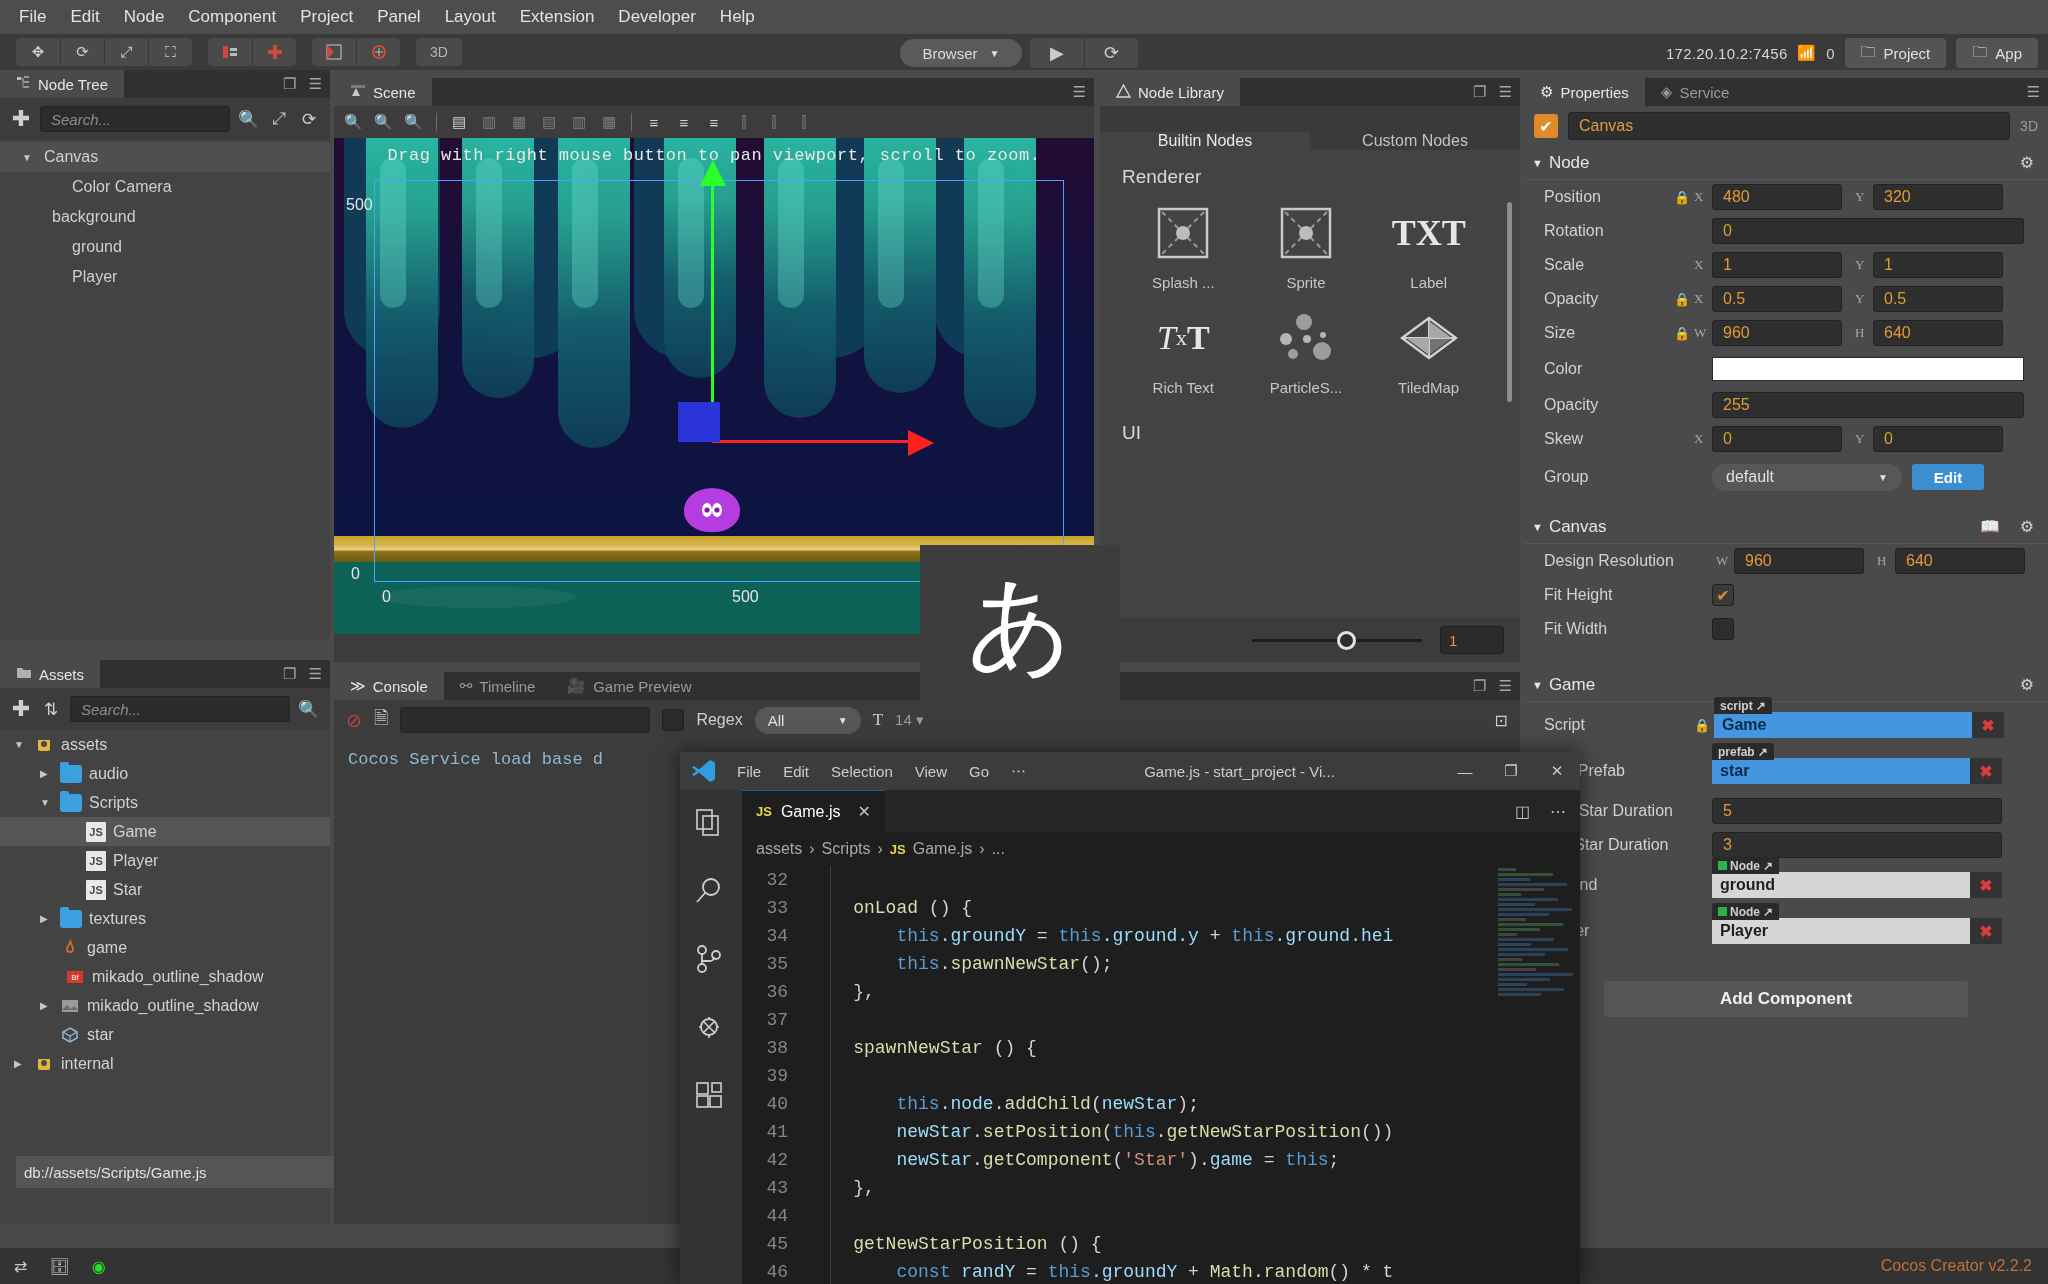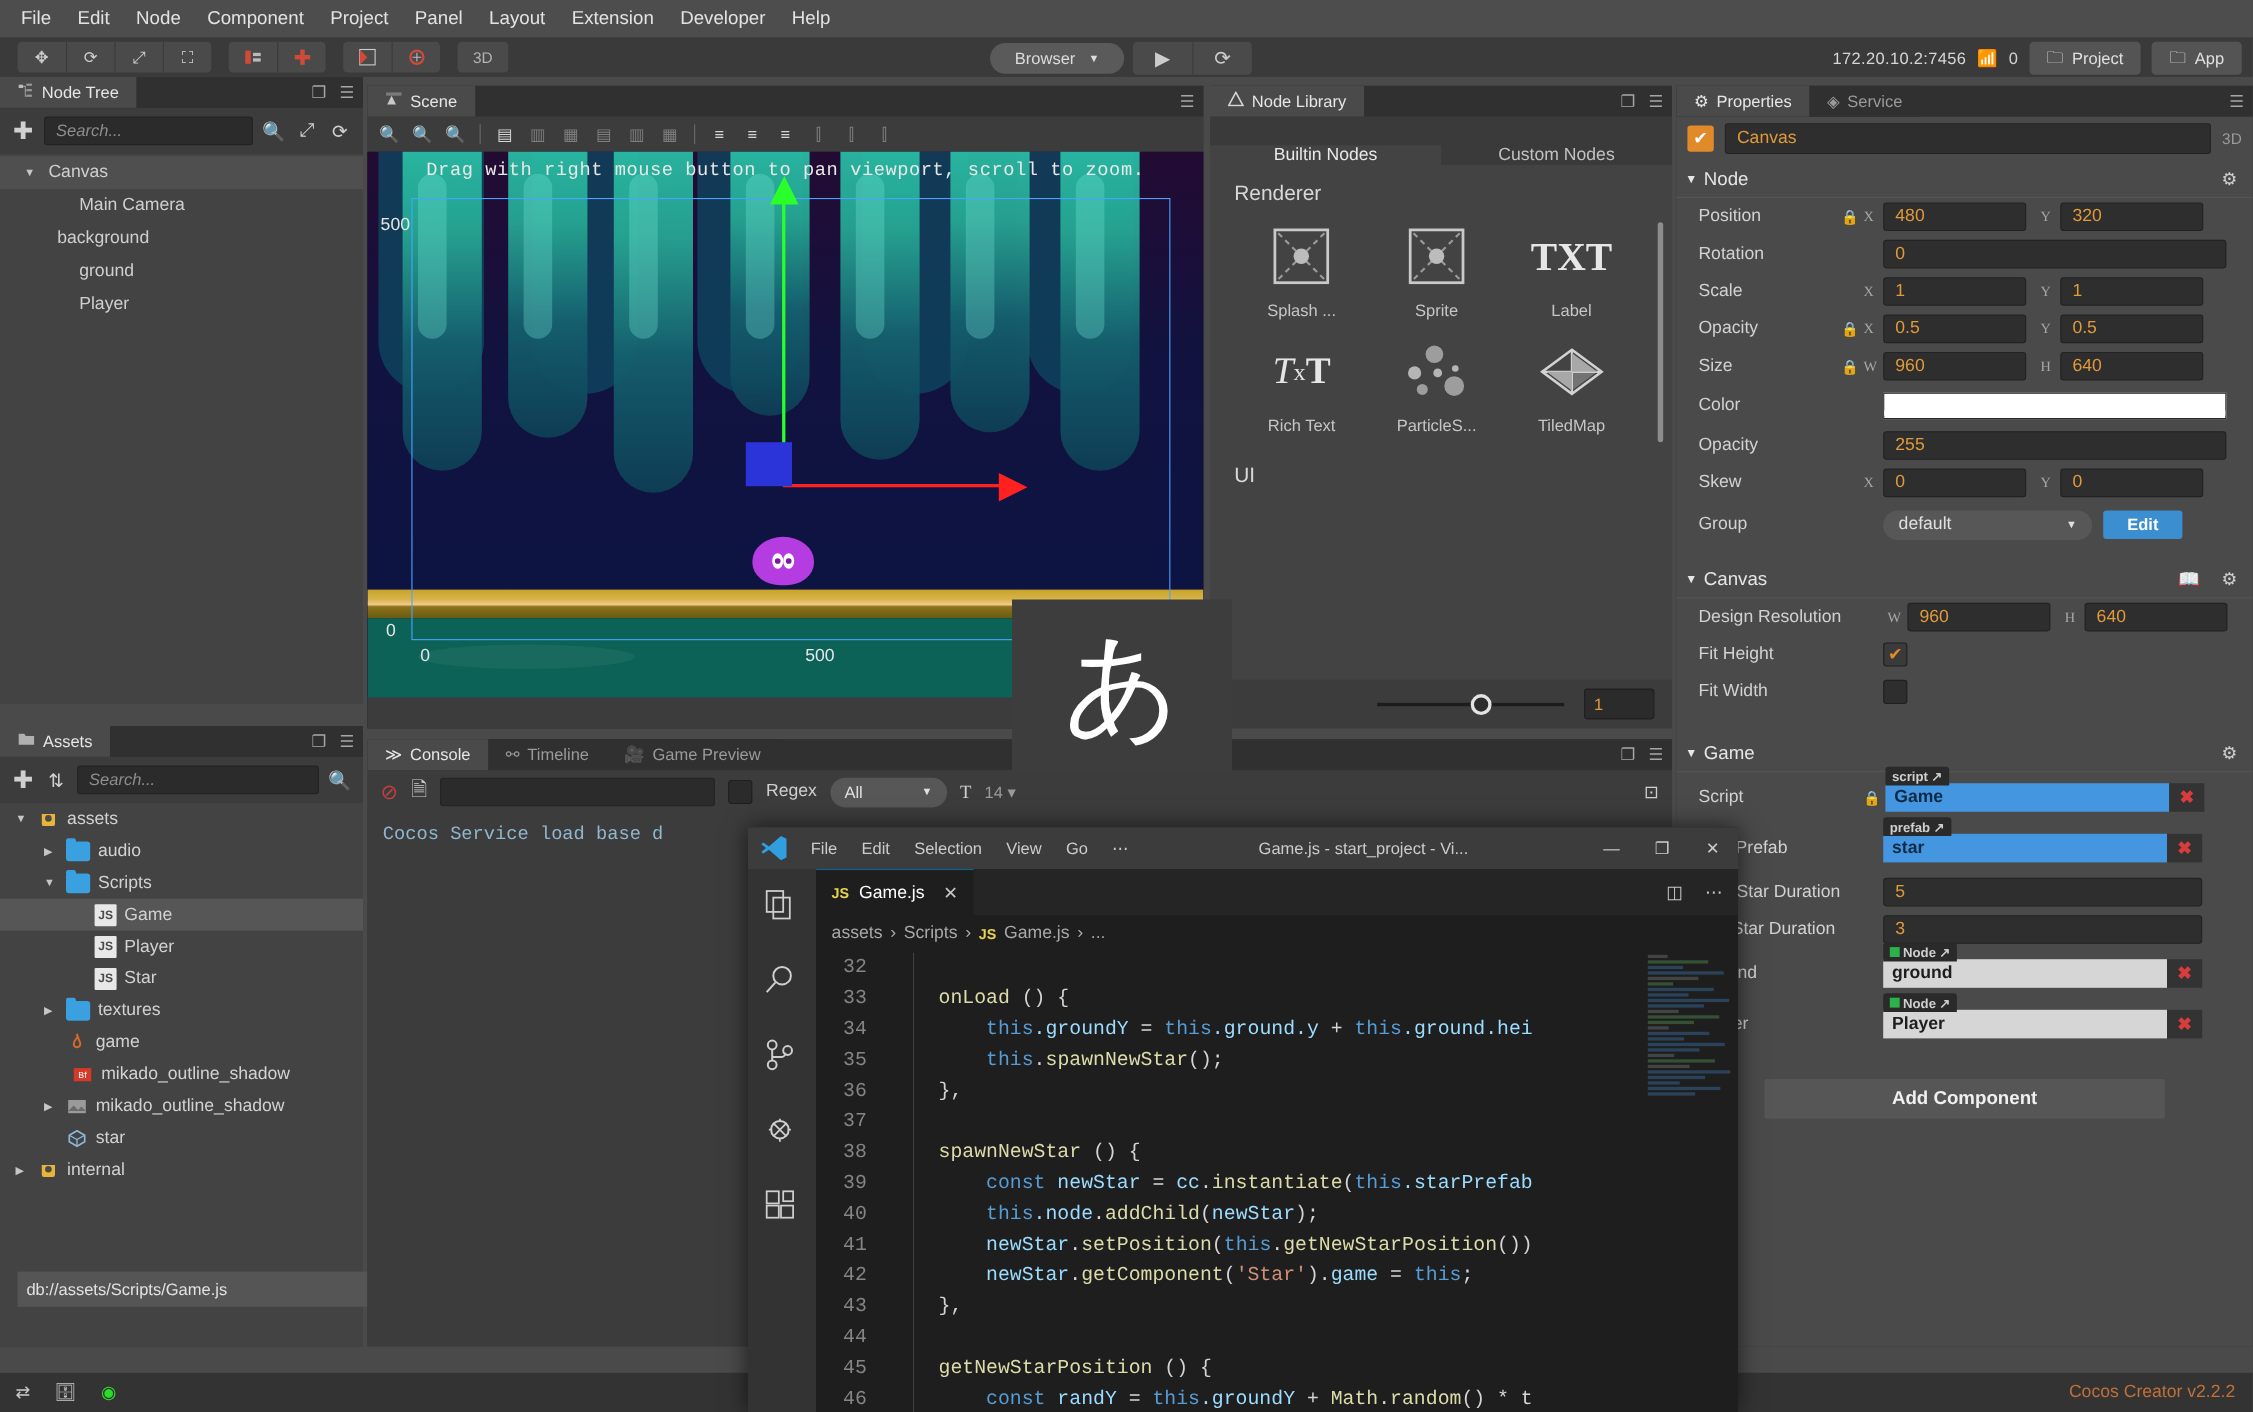--- a/index.html
+++ b/index.html
@@ -327,21 +327,21 @@
       <span class="sic">⤢</span>
       <span class="sic">⟳</span>
     </div>
     <div class="treebody" id="treebody">
         <div class="trow sel" style="padding-left: 22px;">
           <span class="caret">▼</span>
           <span class="lbl">Canvas</span>
         </div>
         <div class="trow" style="padding-left: 50px;">
           <span class="caret"></span>
-          <span class="lbl">Main Camera</span>
+          <span class="lbl">Color Camera</span>
         </div>
         <div class="trow" style="padding-left: 30px;">
           <span class="caret"></span>
           <span class="lbl">background</span>
         </div>
         <div class="trow" style="padding-left: 50px;">
           <span class="caret"></span>
           <span class="lbl">ground</span>
         </div>
         <div class="trow" style="padding-left: 50px;">
@@ -938,21 +938,21 @@
 
         <div class="vs-code" id="codearea">
           <div class="vs-guide"></div>
         <div class="cl"><span class="ln">32</span><span></span></div>
             <div class="cl"><span class="ln">33</span><span><span class="cd">    </span><span class="fn">onLoad</span><span class="cd"> () {</span></span></div>
             <div class="cl"><span class="ln">34</span><span><span class="cd">        </span><span class="kw">this</span><span class="pp">.groundY</span><span class="op"> = </span><span class="kw">this</span><span class="pp">.ground</span><span class="pp">.y</span><span class="op"> + </span><span class="kw">this</span><span class="pp">.ground</span><span class="pp">.hei</span></span></div>
             <div class="cl"><span class="ln">35</span><span><span class="cd">        </span><span class="kw">this</span><span class="op">.</span><span class="fn">spawnNewStar</span><span class="cd">();</span></span></div>
             <div class="cl"><span class="ln">36</span><span><span class="cd">    },</span></span></div>
             <div class="cl"><span class="ln">37</span><span></span></div>
             <div class="cl"><span class="ln">38</span><span><span class="cd">    </span><span class="fn">spawnNewStar</span><span class="cd"> () {</span></span></div>
-            <div class="cl"><span class="ln">39</span><span><span class="cd">        </span><span class="kw">const</span><span class="vr"> newStar</span><span class="op"> = </span><span class="vr">cc</span><span class="op">.</span><span class="fn">instantiate</span><span class="cd">(</span><span class="kw">this</span><span class="pp">.starPrefab</span></span></div>
+            <div class="cl"><span class="ln">39</span></div>
             <div class="cl"><span class="ln">40</span><span><span class="cd">        </span><span class="kw">this</span><span class="pp">.node</span><span class="op">.</span><span class="fn">addChild</span><span class="cd">(</span><span class="vr">newStar</span><span class="cd">);</span></span></div>
             <div class="cl"><span class="ln">41</span><span><span class="cd">        </span><span class="vr">newStar</span><span class="op">.</span><span class="fn">setPosition</span><span class="cd">(</span><span class="kw">this</span><span class="op">.</span><span class="fn">getNewStarPosition</span><span class="cd">())</span></span></div>
             <div class="cl"><span class="ln">42</span><span><span class="cd">        </span><span class="vr">newStar</span><span class="op">.</span><span class="fn">getComponent</span><span class="cd">(</span><span class="st">'Star'</span><span class="cd">).</span><span class="vr">game</span><span class="op"> = </span><span class="kw">this</span><span class="cd">;</span></span></div>
             <div class="cl"><span class="ln">43</span><span><span class="cd">    },</span></span></div>
             <div class="cl"><span class="ln">44</span><span></span></div>
             <div class="cl"><span class="ln">45</span><span><span class="cd">    </span><span class="fn">getNewStarPosition</span><span class="cd"> () {</span></span></div>
             <div class="cl"><span class="ln">46</span><span><span class="cd">        </span><span class="kw">const</span><span class="vr"> randY</span><span class="op"> = </span><span class="kw">this</span><span class="pp">.groundY</span><span class="op"> + </span><span class="fn">Math</span><span class="op">.</span><span class="fn">random</span><span class="cd">() * t</span></span></div>
           </div>
         <div class="vs-minimap" id="minimap">
             <div class="mm-l g" style="width: 18px;"></div>

